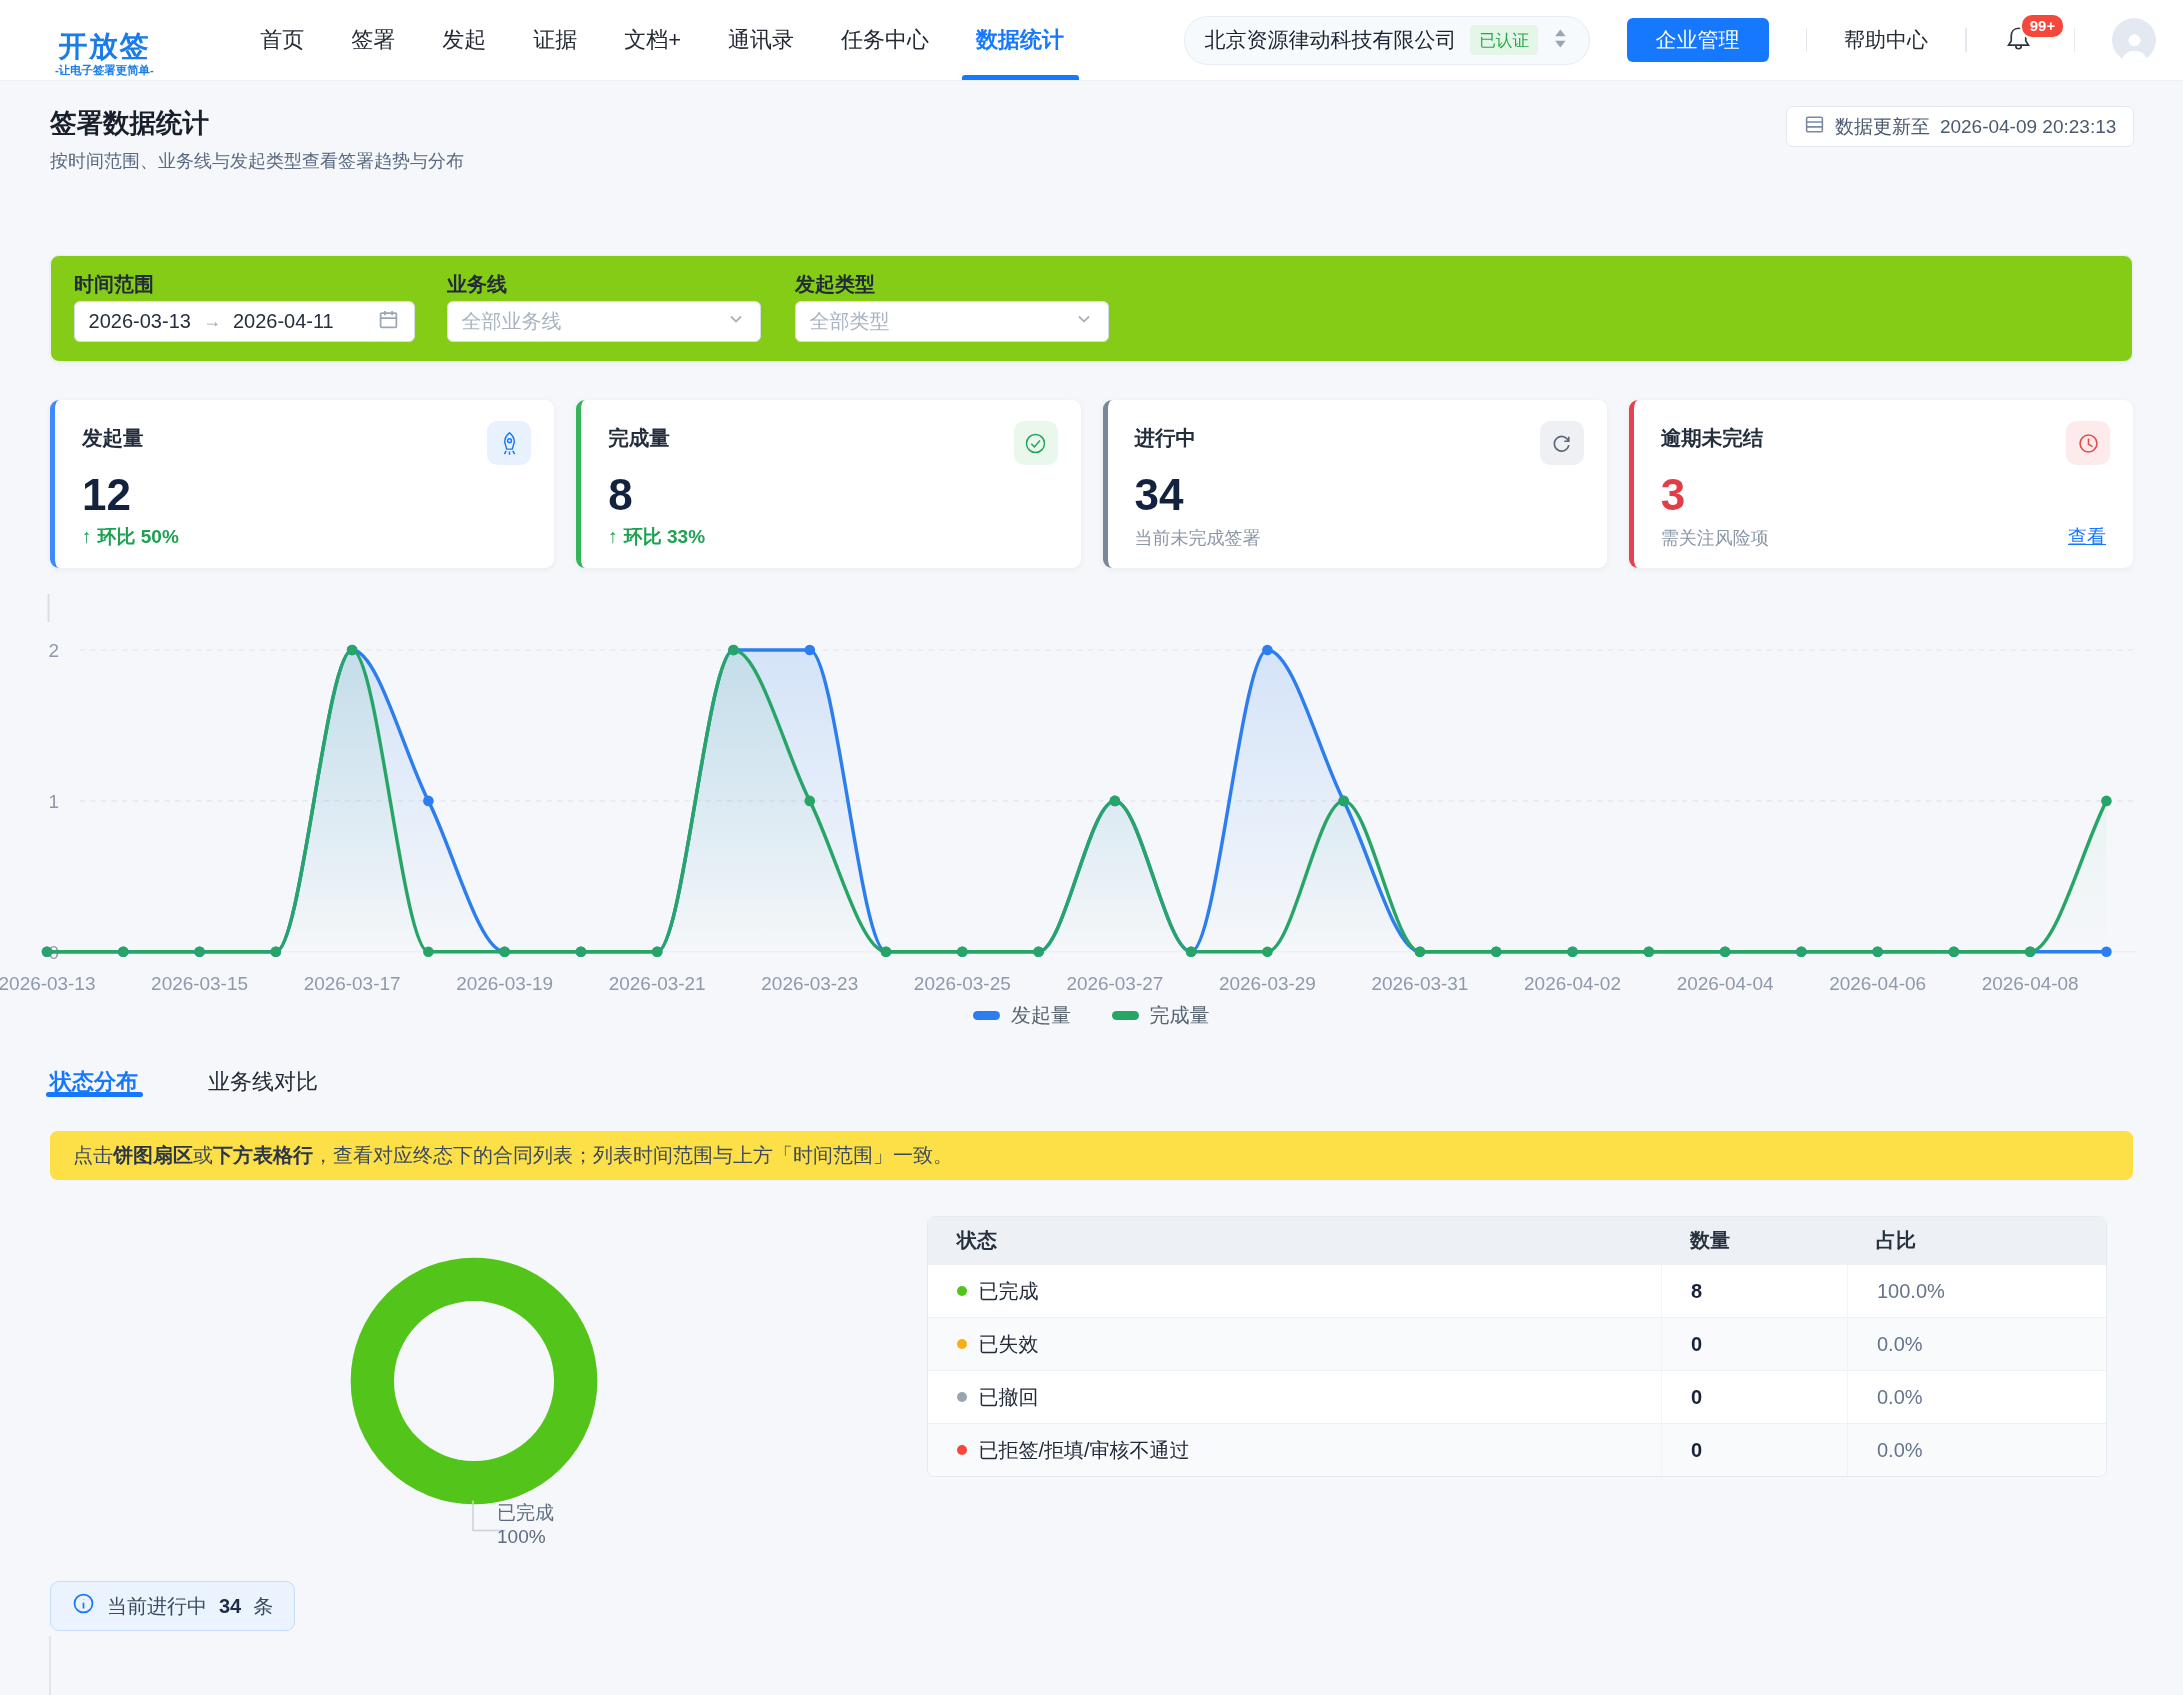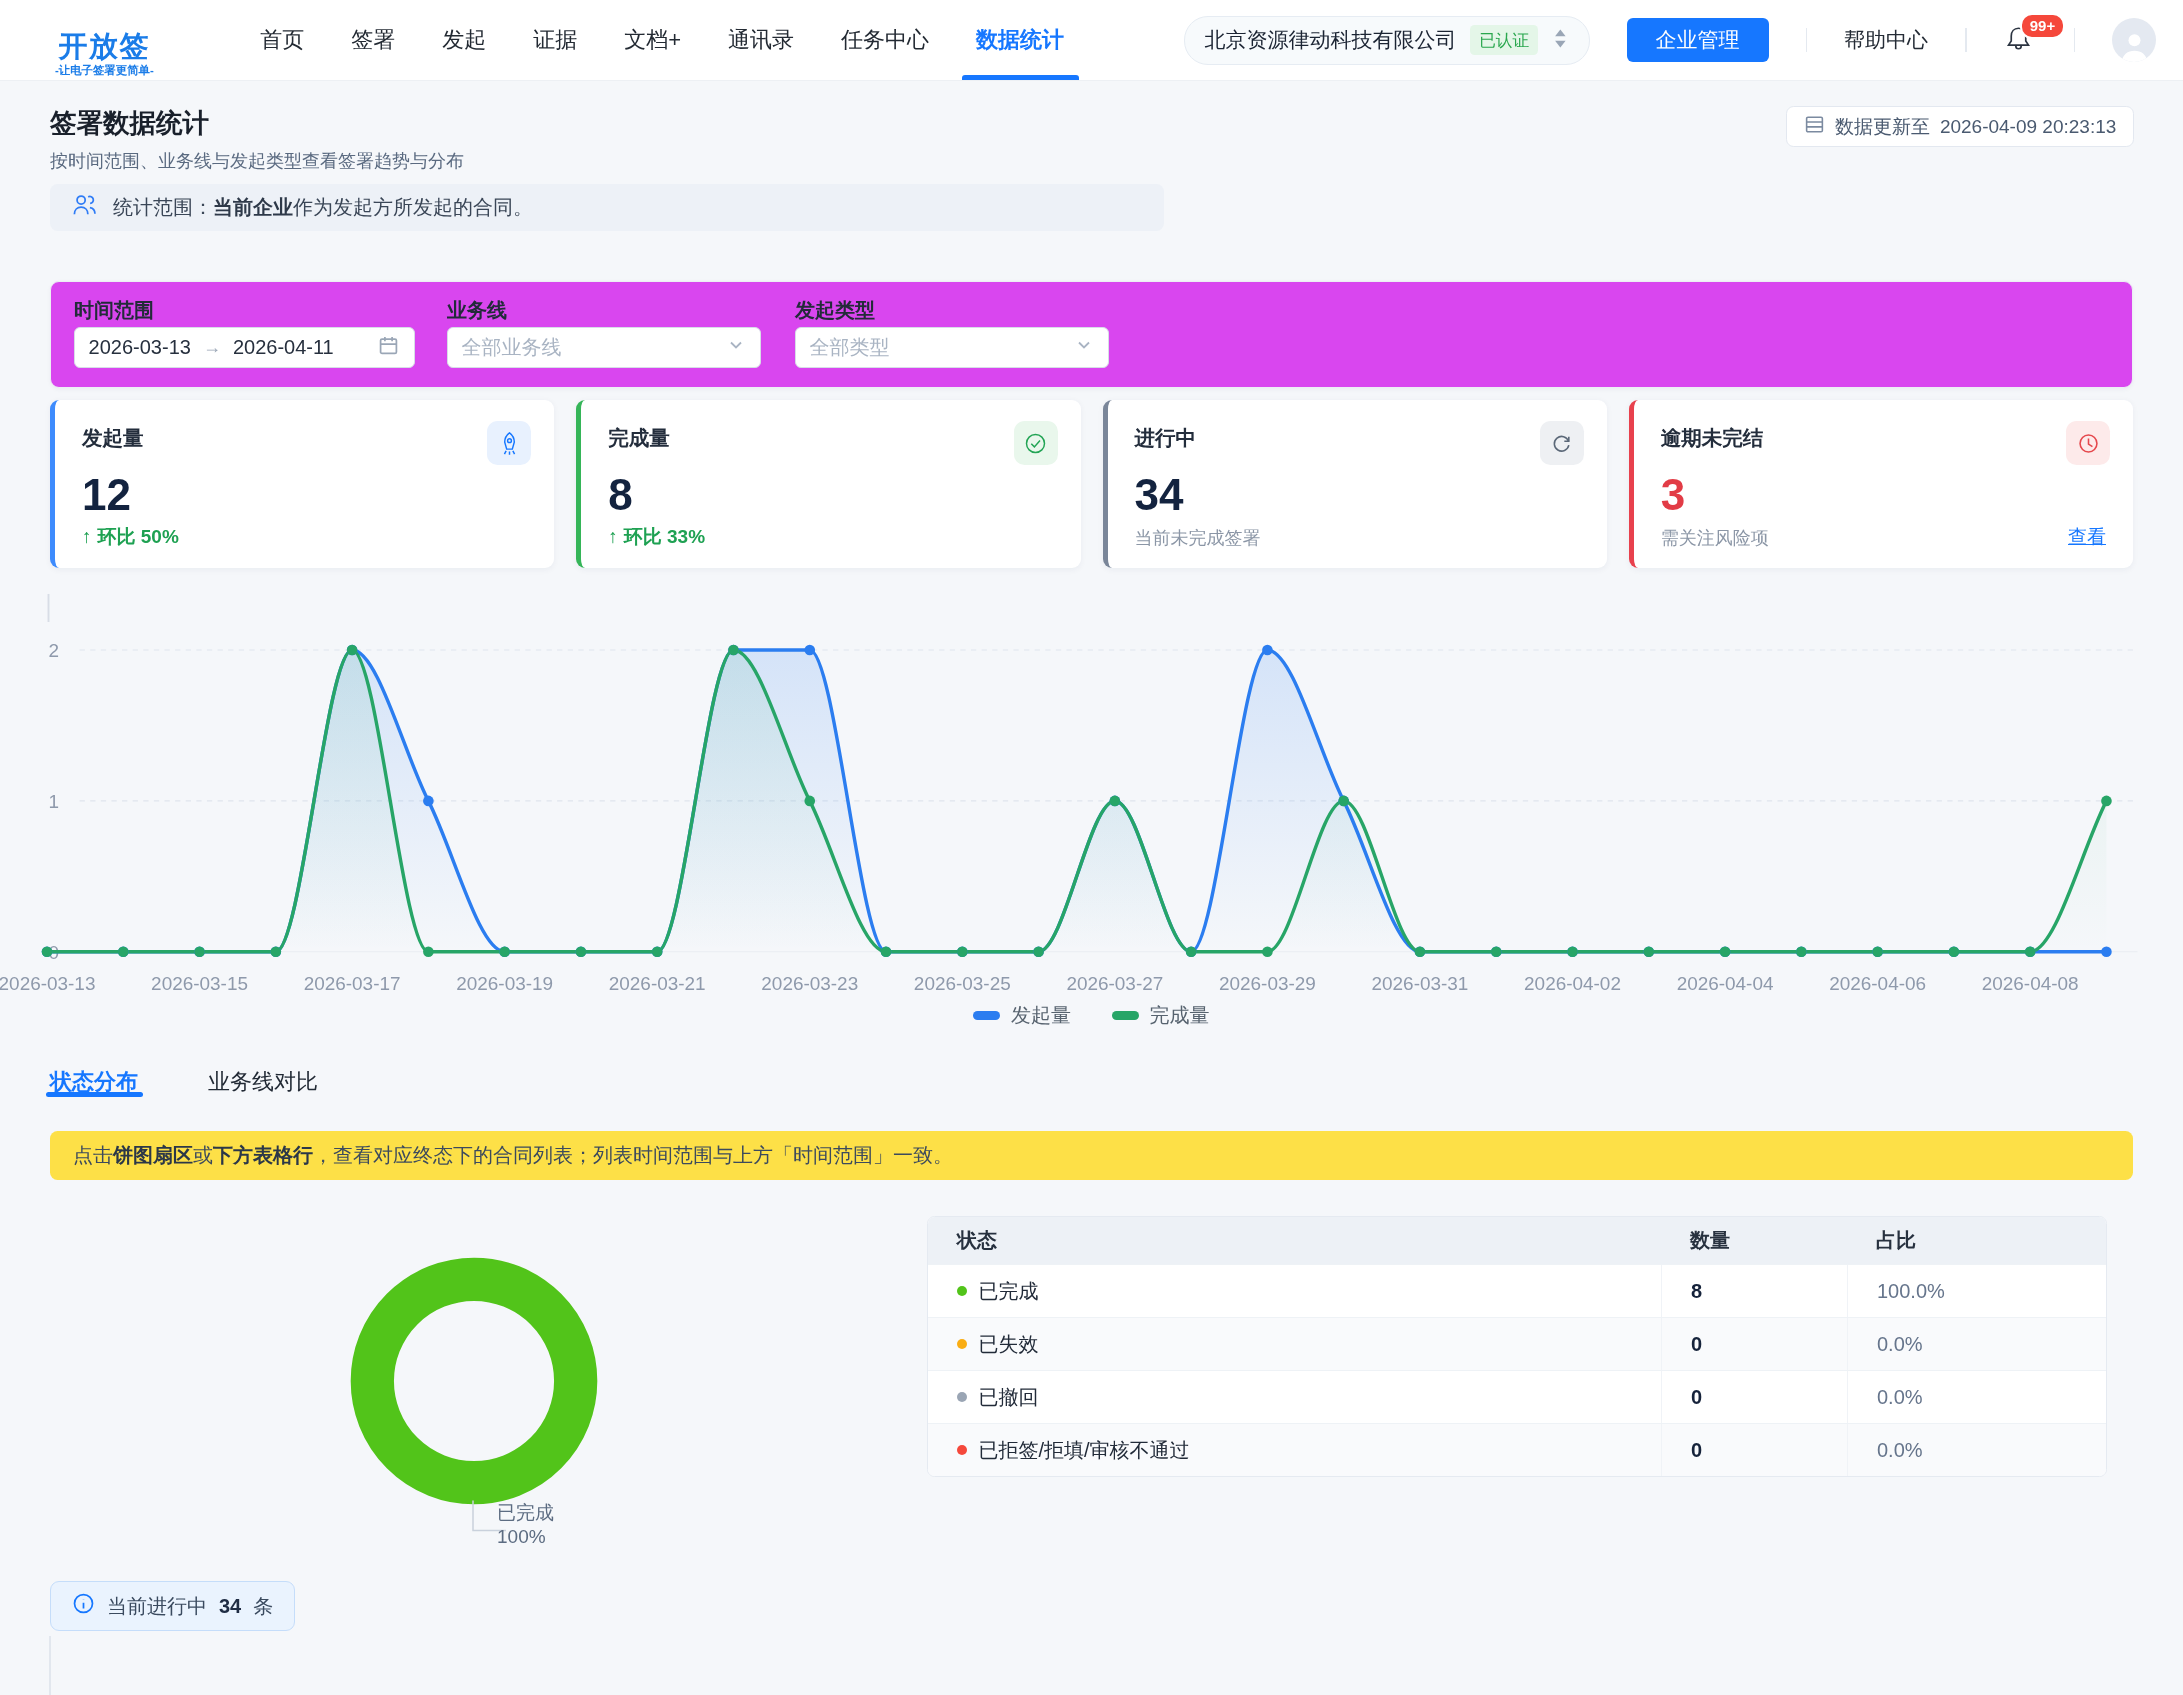--- a/index.html
+++ b/index.html
@@ -40,21 +40,21 @@
   .page-subtitle { position:absolute; left:50px; top:149px; font-size:18px; color:#5a6a80; }
   .updated-pill { position:absolute; right:49px; top:106px; height:41px; background:#fff;
               border:0.8px solid #e3e8f0; border-radius:7.6px; display:flex; align-items:center;
               gap:10px; padding:0 16.7px; font-size:19px; color:#4a5a70; }
   .notice { position:absolute; left:50px; top:184px; width:1114px; height:47px; background:#edf1f7;
               border-radius:7.6px; display:flex; align-items:center; gap:15px; padding:0 21px;
               font-size:20px; color:#3a4657; }
   .notice b { color:#2e3949; }
 
   
-  .filter-card { position:absolute; left:50px; top:281px; width:2083px; height:107px; background:#d946ef;
+  .filter-card { position:absolute; left:50px; top:255px; width:2083px; height:107px; background:#84cc16;
               border:0.8px solid #eceff4; border-radius:9px; box-shadow:0 1.5px 4.5px rgba(15,35,70,.04); }
   .fgroup { position:absolute; top:0; }
   .fgroup .flabel { position:absolute; top:15px; left:0; font-size:20px; font-weight:700; color:#222b39; }
   .fgroup .fctrl { position:absolute; top:45px; left:0; height:41px; border:1.5px solid #d7dde7;
               border-radius:6px; background:#fff; display:flex; align-items:center; padding:0 13.6px;
               font-size:20px; cursor:pointer; }
   .date-range { width:341px; color:#27303e; gap:12px; }
   .date-range .arrow { color:#9aa6b6; font-size:18px; }
   .date-range .cal { margin-left:auto; }
   .select { width:314px; color:#a9b4c3; }
@@ -179,32 +179,20 @@
   <div class="page-subtitle">按时间范围、业务线与发起类型查看签署趋势与分布</div>
   <div class="updated-pill">
     <span>
       <svg width="21" height="21" viewBox="0 0 32 32" fill="none" stroke="#7b8aa0" stroke-width="2.4">
         <rect x="4" y="5" width="24" height="22" rx="2"></rect>
           <path d="M4 12.3h24M4 19.6h24M8 8.6h.1M8 16h.1M8 23.3h.1"></path>
         </svg>
     </span>
     <span>数据更新至</span>
     <span>2026-04-09 20:23:13</span>
-  </div>
-  <div class="notice">
-    <span>
-      <svg width="27" height="27" viewBox="0 0 40 40" fill="none" stroke="#2f7cf6" stroke-width="2.6">
-        <circle cx="15" cy="12" r="6"></circle>
-          <path d="M5 33c0-6.5 4.3-10.5 10-10.5S25 26.5 25 33"></path>
-        <path d="M25.5 7.2a5.2 5.2 0 1 1 2.8 9.8M28 23c4.8.8 7.5 4.4 7.5 9.3"></path>
-        </svg>
-    </span>
-    <span>
-      <span>统计范围：</span><b>当前企业</b><span>作为发起方所发起的合同。</span>
-    </span>
   </div>
 
   <div class="filter-card">
     <div class="fgroup" style="left:23px; width:341px;">
       <div class="flabel">时间范围</div>
       <div class="fctrl date-range">
         <span>2026-03-13</span>
         <span class="arrow">→</span>
         <span>2026-04-11</span>
         <span class="cal">

